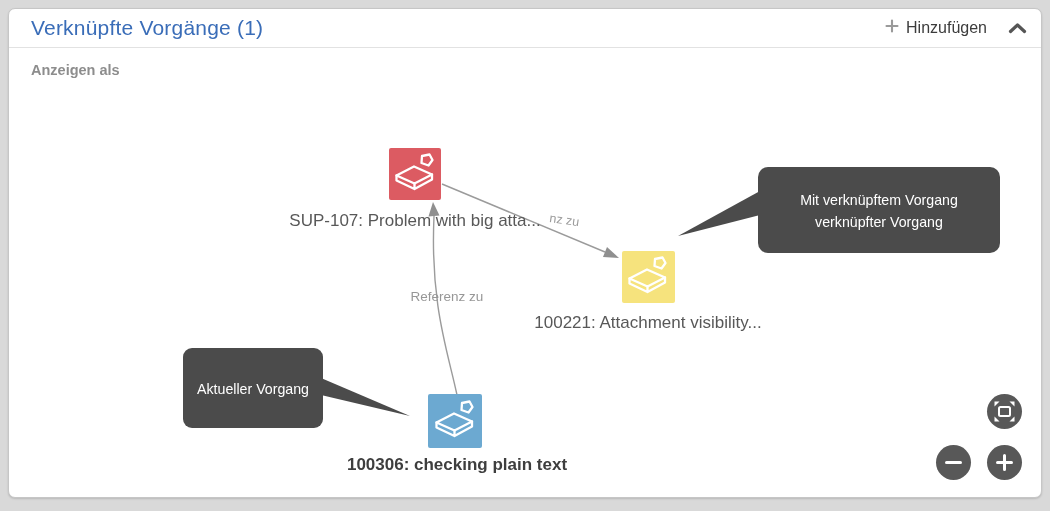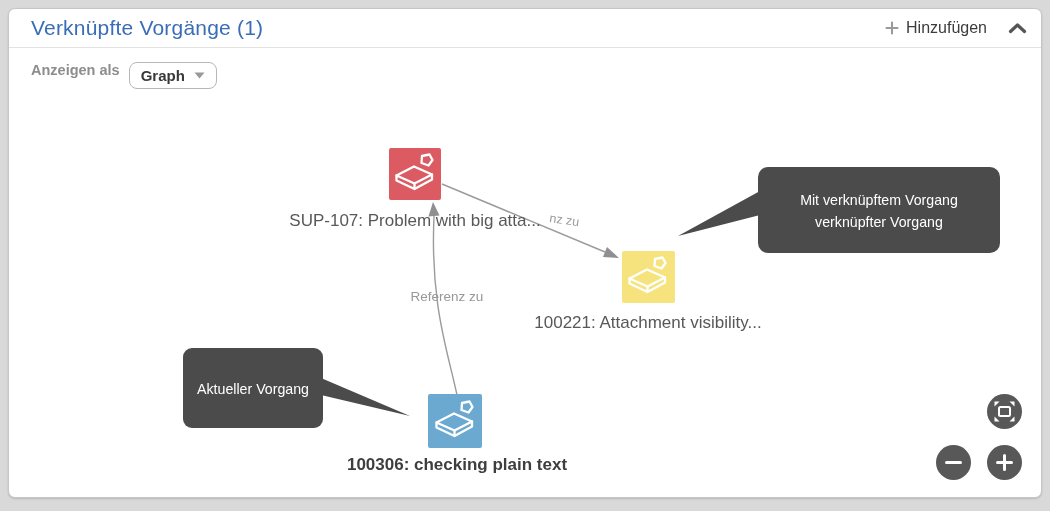--- a/index.html
+++ b/index.html
@@ -11,21 +11,21 @@
     background:#ffffff; border:1px solid #c6c6c6; border-radius:7px;
     box-shadow:0 1px 2px rgba(0,0,0,.15);
   }
   .panel-header {
     position:relative; height:39px; display:flex; align-items:center;
     padding:0 14px 0 22px; border-bottom:1px solid #e2e2e2;
   }
   .panel-title { font-size:21px; font-weight:500; color:#3a6db8; letter-spacing:.2px; }
   .header-actions { margin-left:auto; display:flex; align-items:center; }
   .add-btn {
-    display:flex; align-items:center; gap:7px; background:none; border:none;
+    display:flex; align-items:flex-start; gap:7px; background:none; border:none;
     font-family:inherit; font-size:16px; color:#3c3c3c; cursor:pointer;
   }
   .collapse-btn { background:none; border:none; margin-left:21px; cursor:pointer; display:flex; align-items:center; }
 
   .toolbar { display:flex; align-items:flex-start; margin:14px 0 0 22px; }
   .show-as-label { font-size:14.5px; font-weight:bold; color:#8d8d8d; }
   .view-select {
     display:inline-flex; align-items:center; gap:9px; margin-left:9px;
     height:27px; padding:0 11px; background:#fff; border:1px solid #b7b7b7;
     border-radius:8px; font-family:inherit; font-size:15px; font-weight:bold; color:#383838; cursor:pointer;
@@ -72,28 +72,20 @@
             <svg width="19" height="13" viewBox="0 0 19 13">
                 <polyline points="2.5,9.5 9.5,3 16.5,9.5" fill="none" stroke="#555555" stroke-width="3.2" stroke-linecap="round" stroke-linejoin="round"></polyline>
               </svg>
           </span>
         </button>
       </div>
     </div>
 
     <div class="toolbar">
       <span class="show-as-label">Anzeigen als</span>
-      <button class="view-select">
-        <span>Graph</span>
-        <span style="display:flex;">
-          <svg width="11" height="7" viewBox="0 0 11 7">
-              <polygon points="0.5,0.5 10.5,0.5 5.5,6.5" fill="#9a9a9a"></polygon>
-            </svg>
-        </span>
-      </button>
     </div>
   </div>
 
   <svg class="graph-svg" viewBox="0 0 1050 511">
     <defs>
       <g id="issue-icon">
         <path class="icon-stroke" d="M33,8 L40.5,6.5 L43.5,12 L39.5,17.5 L32.5,15 Z"></path>
         <path class="icon-stroke" d="M7.5,27.5 L25,18.5 L43,26.5 L25.5,35.5 Z"></path>
         <path class="icon-stroke" d="M7.5,27.5 L7.5,32.5 L25.5,41 L25.5,35.5 M43,26.5 L43,31.5 L25.5,41"></path>
       </g>

